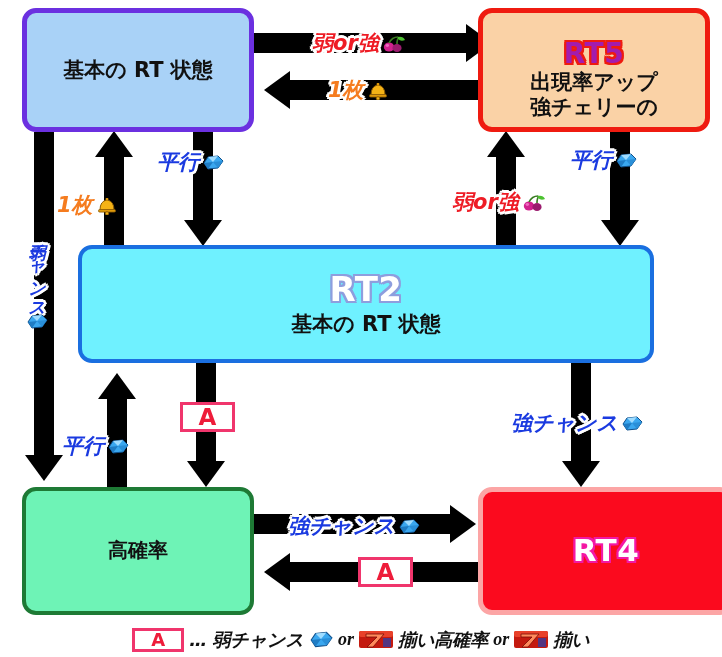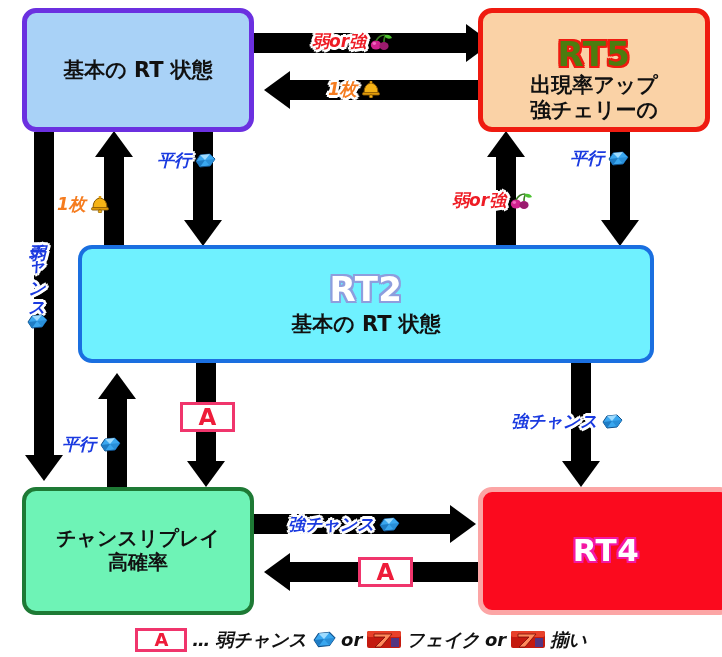--- a/index.html
+++ b/index.html
@@ -36,21 +36,21 @@
        background:#a9d2f7;border:5px solid #6b30e0;}
   #rt1 .code{font-size:34px;color:#ffffff;
        text-shadow:-2px 0 #4a90e2,0 -2px #4a90e2,2px 0 #4a90e2,0 2px #4a90e2,
                    -2px -2px #4a90e2,2px -2px #4a90e2,-2px 2px #4a90e2,2px 2px #4a90e2;
        margin-bottom:6px;}
   #rt1 .desc{font-size:21px;}
 
   
   #rt5{left:478px;top:8px;width:232px;height:124px;
        background:#fad2a6;border:5px solid #ef1b10;}
-  #rt5 .code{font-size:34px;color:#4d7c0f;
+  #rt5 .code{font-size:28px;color:#a21caf;
        text-shadow:-2px 0 #ef1b10,0 -2px #ef1b10,2px 0 #ef1b10,0 2px #ef1b10,
                    -2px -2px #ef1b10,2px -2px #ef1b10,-2px 2px #ef1b10,2px 2px #ef1b10;
        margin-bottom:2px;margin-top:20px;}
   #rt5 .desc{font-size:21px;}
 
   
   #rt2{left:78px;top:245px;width:576px;height:118px;
        background:#6ff1ff;border:4px solid #1a6fe0;}
   #rt2 .code{font-size:34px;color:#ffffff;
        text-shadow:-2px 0 #8e9ede,0 -2px #8e9ede,2px 0 #8e9ede,0 2px #8e9ede,
@@ -86,21 +86,21 @@
 
   
   .lab{
     position:absolute;z-index:40;
     font-weight:bold;font-style:italic;
     white-space:nowrap;
     display:flex;align-items:center;gap:3px;
     line-height:1;
   }
   .lab .txt{
-    font-size:17px;
+    font-size:21px;
     -webkit-text-stroke:0px;
   }
   .lab.red .txt{color:#ee1c25;
     text-shadow:-2px 0 #fff,0 -2px #fff,2px 0 #fff,0 2px #fff,
                 -2px -2px #fff,2px -2px #fff,-2px 2px #fff,2px 2px #fff,
                 -3px 0 #fff,3px 0 #fff,0 3px #fff,0 -3px #fff;}
   .lab.orange .txt{color:#f57c1f;
     text-shadow:-2px 0 #fff,0 -2px #fff,2px 0 #fff,0 2px #fff,
                 -2px -2px #fff,2px -2px #fff,-2px 2px #fff,2px 2px #fff,
                 -3px 0 #fff,3px 0 #fff,0 3px #fff,0 -3px #fff;}
@@ -136,21 +136,21 @@
   #legend .abadge-inline{
     position:relative;width:52px;height:24px;
     background:#fff;border:3px solid #f0356c;
     display:flex;align-items:center;justify-content:center;box-sizing:border-box;
   }
   #legend .abadge-inline span{color:#ee1c3a;font-weight:bold;font-size:18px;line-height:1;}
   #legend .ltxt{
     font-weight:bold;font-style:italic;font-size:18px;color:#111;
     white-space:nowrap;
   }
-  #legend .or{font-weight:bold;font-style:italic;font-size:18px;color:#111;}
+  #legend .or{font-weight:bold;font-style:italic;font-size:18px;color:#111;font-family:Liberation Serif, serif;}
 </style>
 </head>
 <body>
 
 <div id="stage">
 
   <div class="bar" style="left:254px;top:33px;width:212px;height:20px;"></div>
   <div class="head right" style="left:466px;top:24px;"></div>
 
   <div class="bar" style="left:290px;top:80px;width:188px;height:20px;"></div>
@@ -195,21 +195,20 @@
     <div class="desc">出現率アップ</div>
     <div class="desc">強チェリーの</div>
   </div>
 
   <div class="box" id="rt2">
     <div class="code">RT2</div>
     <div class="desc">基本の RT 状態</div>
   </div>
 
   <div class="box" id="rt3">
-    <div class="desc">チャンスリプレイ</div>
     <div class="desc">高確率</div>
   </div>
 
   <div class="box" id="rt4">
     <div class="code">RT4</div>
   </div>
 
   <div class="lab red" style="left:312px;top:33px;">
     <span class="txt">弱or強</span>
     <svg class="ic cherry" viewBox="0 0 24 17">
@@ -334,21 +333,21 @@
       <path d="M2 9 L11 8 L6 15 Z" fill="#1f7cc4"></path>
       <path d="M11 8 L21 7 L16 14 Z" fill="#2a8fd8"></path>
     </svg>
     <span class="or">or</span>
     <svg class="ic seven-lg" viewBox="0 0 34 19">
       <rect x="0" y="1" width="34" height="17" rx="2" fill="#c41a0f"></rect>
       <rect x="0" y="1" width="34" height="6" rx="2" fill="#e8412a"></rect>
       <path d="M7 4 L25 4 L14 17 L8 17 L18 7 L7 7 Z" fill="#ff8a5c" stroke="#7a0d05" stroke-width=".8"></path>
       <rect x="24" y="8" width="8" height="9" fill="#2d3fa8" opacity=".75"></rect>
     </svg>
-    <span class="ltxt">フェイク</span>
+    <span class="ltxt">揃い高確率</span>
     <span class="or">or</span>
     <svg class="ic seven-lg" viewBox="0 0 34 19">
       <rect x="0" y="1" width="34" height="17" rx="2" fill="#c41a0f"></rect>
       <rect x="0" y="1" width="34" height="6" rx="2" fill="#e8412a"></rect>
       <path d="M7 4 L25 4 L14 17 L8 17 L18 7 L7 7 Z" fill="#ff8a5c" stroke="#7a0d05" stroke-width=".8"></path>
       <rect x="24" y="8" width="8" height="9" fill="#2d3fa8" opacity=".75"></rect>
     </svg>
     <span class="ltxt">揃い</span>
   </div>
 

